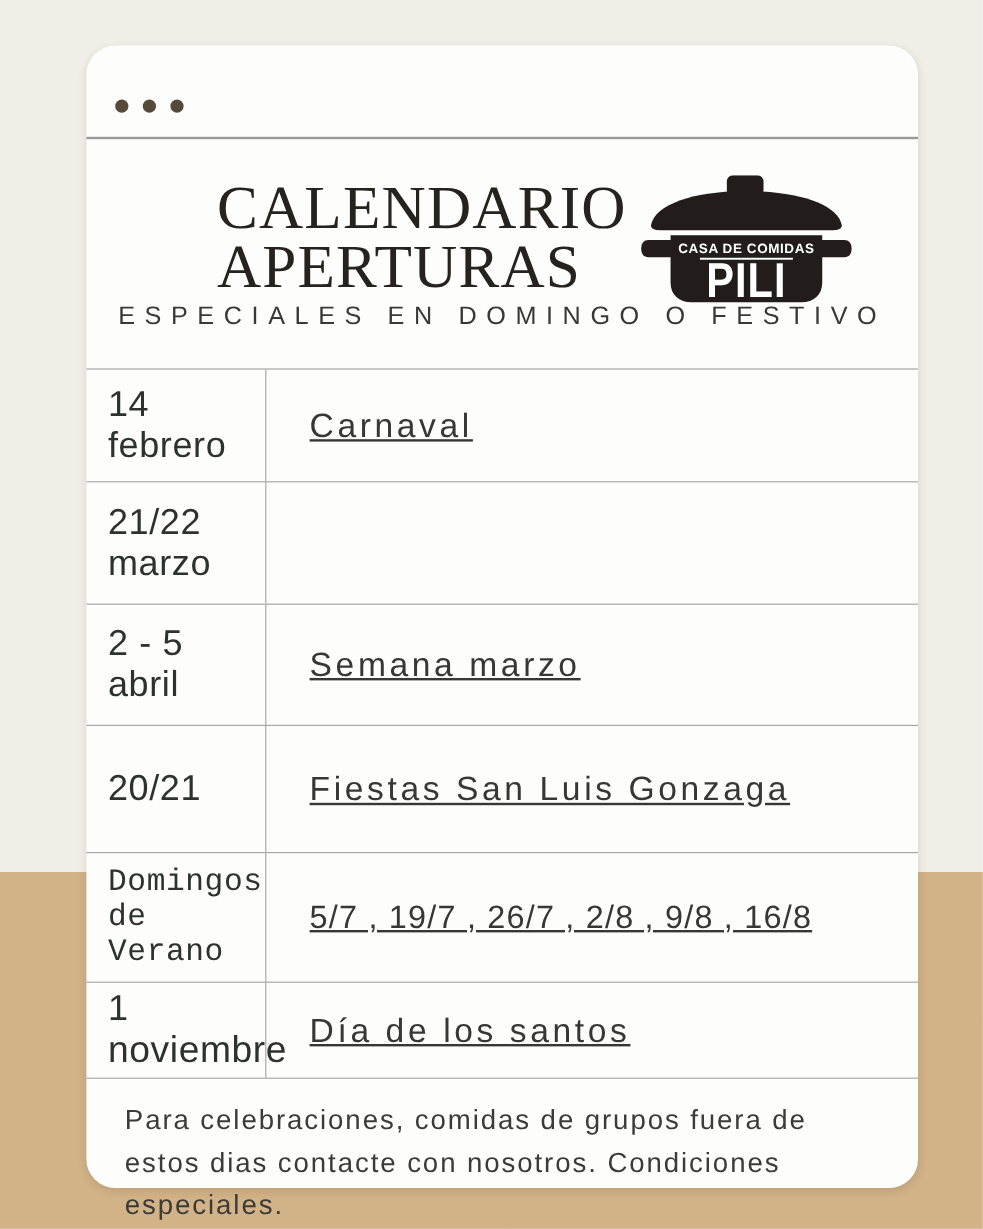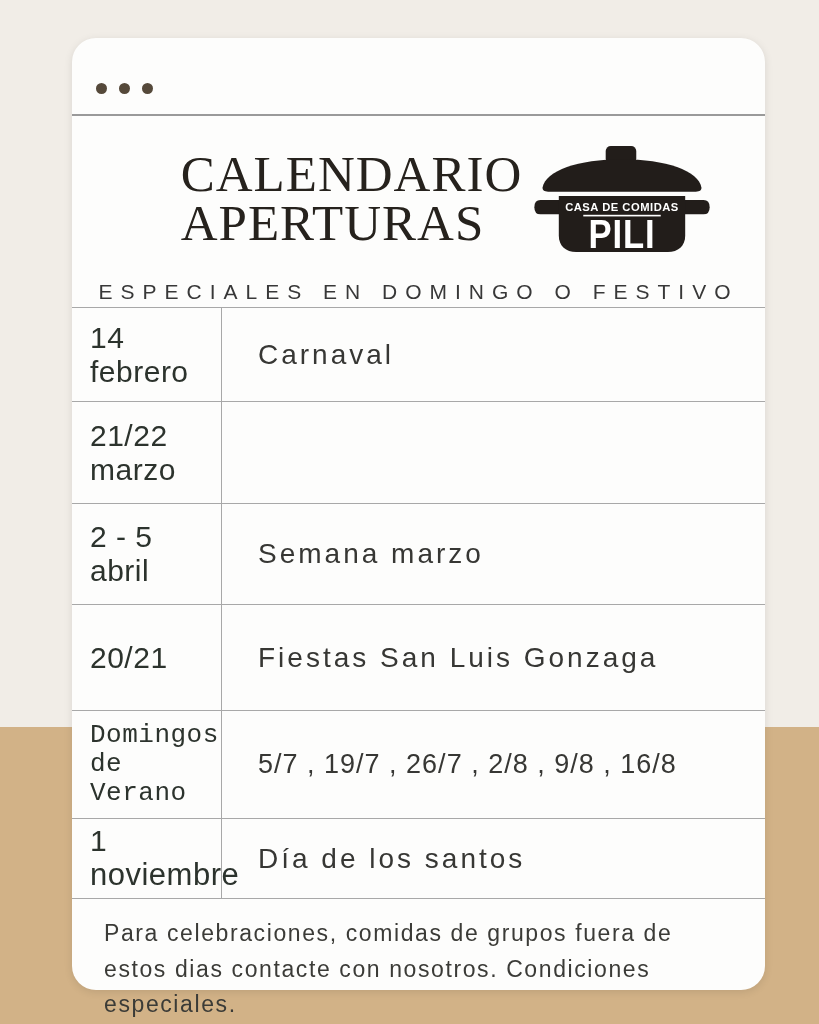--- a/index.html
+++ b/index.html
@@ -25,42 +25,42 @@
   .top-divider{position:absolute;left:0;top:76px;width:100%;height:2px;background:var(--divider);}
   
   .header{position:absolute;left:0;top:78px;width:100%;}
   .header-row{display:flex;align-items:center;justify-content:center;transform:translateX(28px);margin-top:30px;}
   .title{
     font-family:"Liberation Serif",serif;color:var(--ink);
     font-size:51px;line-height:49px;letter-spacing:1px;text-align:left;font-weight:400;
   }
   .logo{margin-left:10px;flex:none;}
   .subtitle{
-    margin-top:28px;text-align:center;color:#383838;
+    margin-top:0;text-align:center;color:#383838;
     font-size:21px;font-weight:300;letter-spacing:8px;white-space:nowrap;
   }
   
   .table{position:absolute;left:0;top:269px;width:100%;}
   .row{display:flex;border-top:1px solid var(--line);box-sizing:border-box;}
   .row:nth-child(1){height:94px}
   .row:nth-child(2){height:102px}
   .row:nth-child(3){height:101px}
   .row:nth-child(4){height:106px}
   .row:nth-child(5){height:108px}
   .row:nth-child(6){height:81px;border-bottom:1px solid var(--line);}
   .date-cell{
     width:150px;flex:none;border-right:1px solid var(--line);box-sizing:border-box;
     display:flex;flex-direction:column;justify-content:center;padding-left:18px;
     color:var(--date-ink);font-size:30px;line-height:1.12;letter-spacing:0.5px;
   }
   .row:nth-child(5) .date-cell{font-size:26px;font-family:Liberation Mono, monospace;}
   .row:nth-child(6) .date-l2{font-size:31px;}
   .event-cell{
     flex:1;display:flex;align-items:center;padding-left:36px;
-    color:var(--event-ink);font-size:28px;letter-spacing:3px;white-space:nowrap;
+    color:var(--event-ink);font-size:28px;letter-spacing:3px;white-space:nowrap;text-decoration:underline;
   }
   .row:nth-child(5) .event-cell{font-size:27px;letter-spacing:1px;}
   
   .footer{
     position:absolute;left:0;top:861px;width:100%;box-sizing:border-box;
     padding:17px 26px 0 32px;color:#3b3b37;
     font-size:23px;letter-spacing:1.6px;line-height:1.55;
   }
 </style>
 </head>

